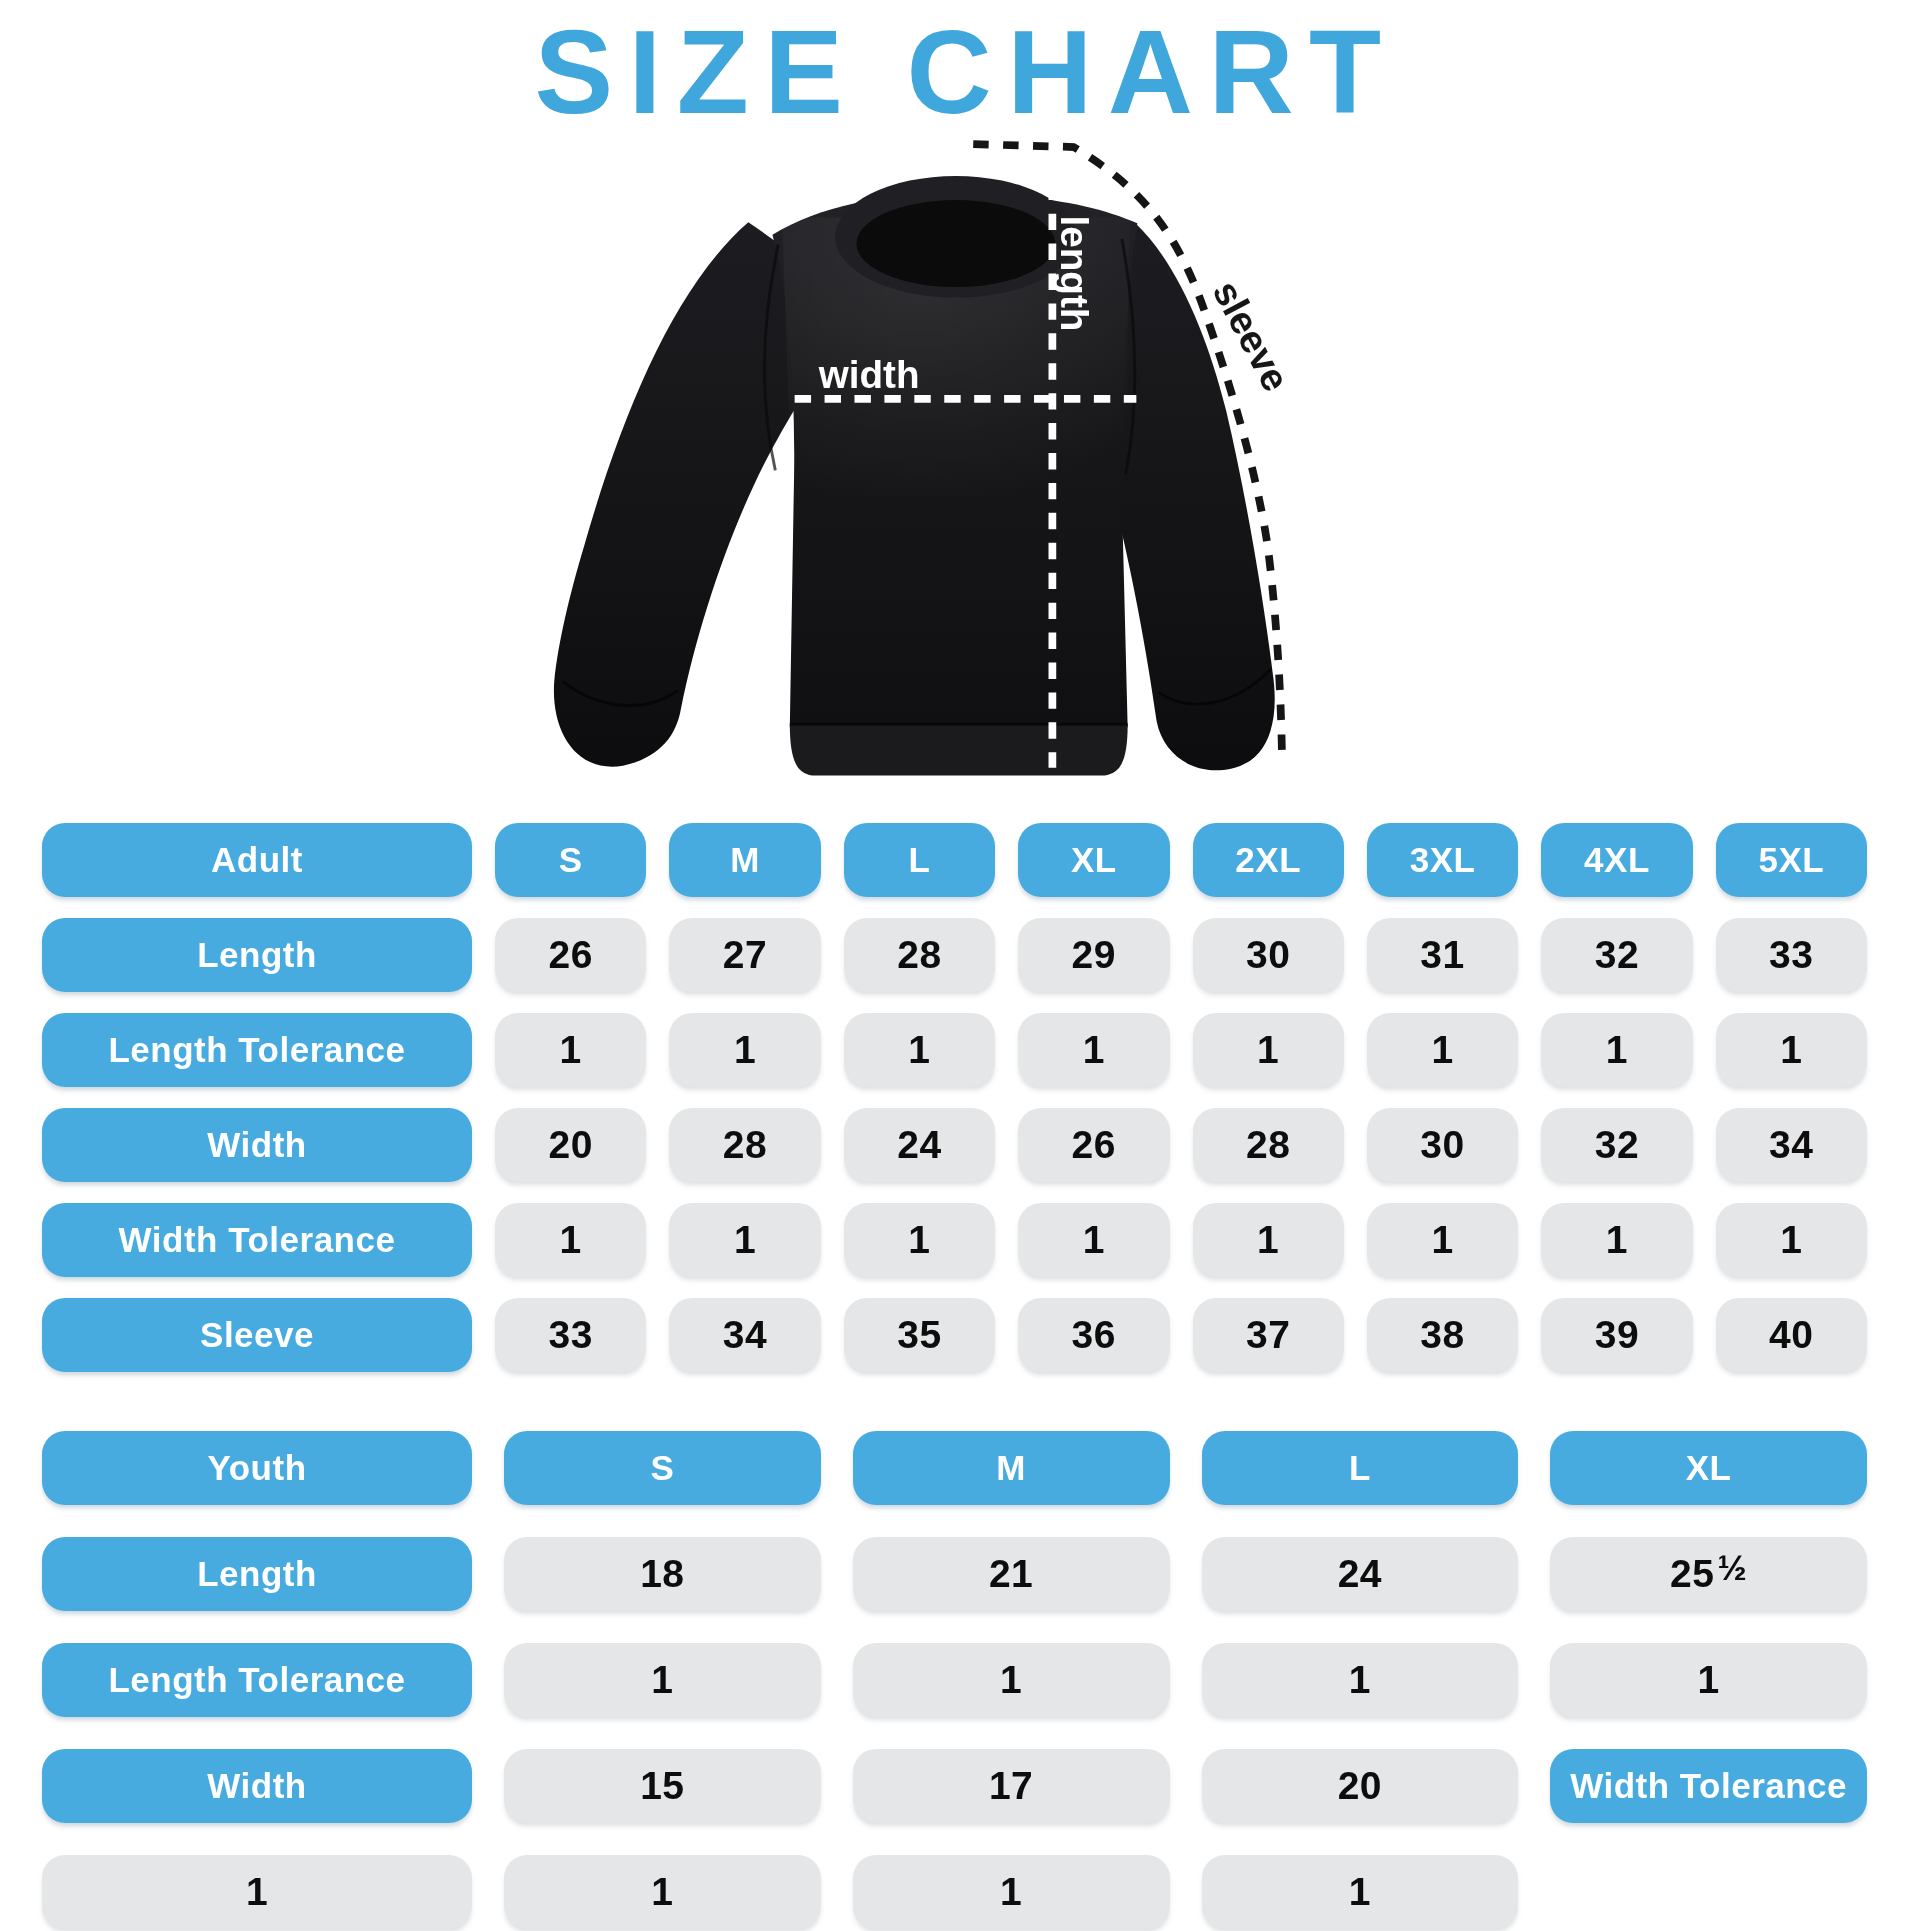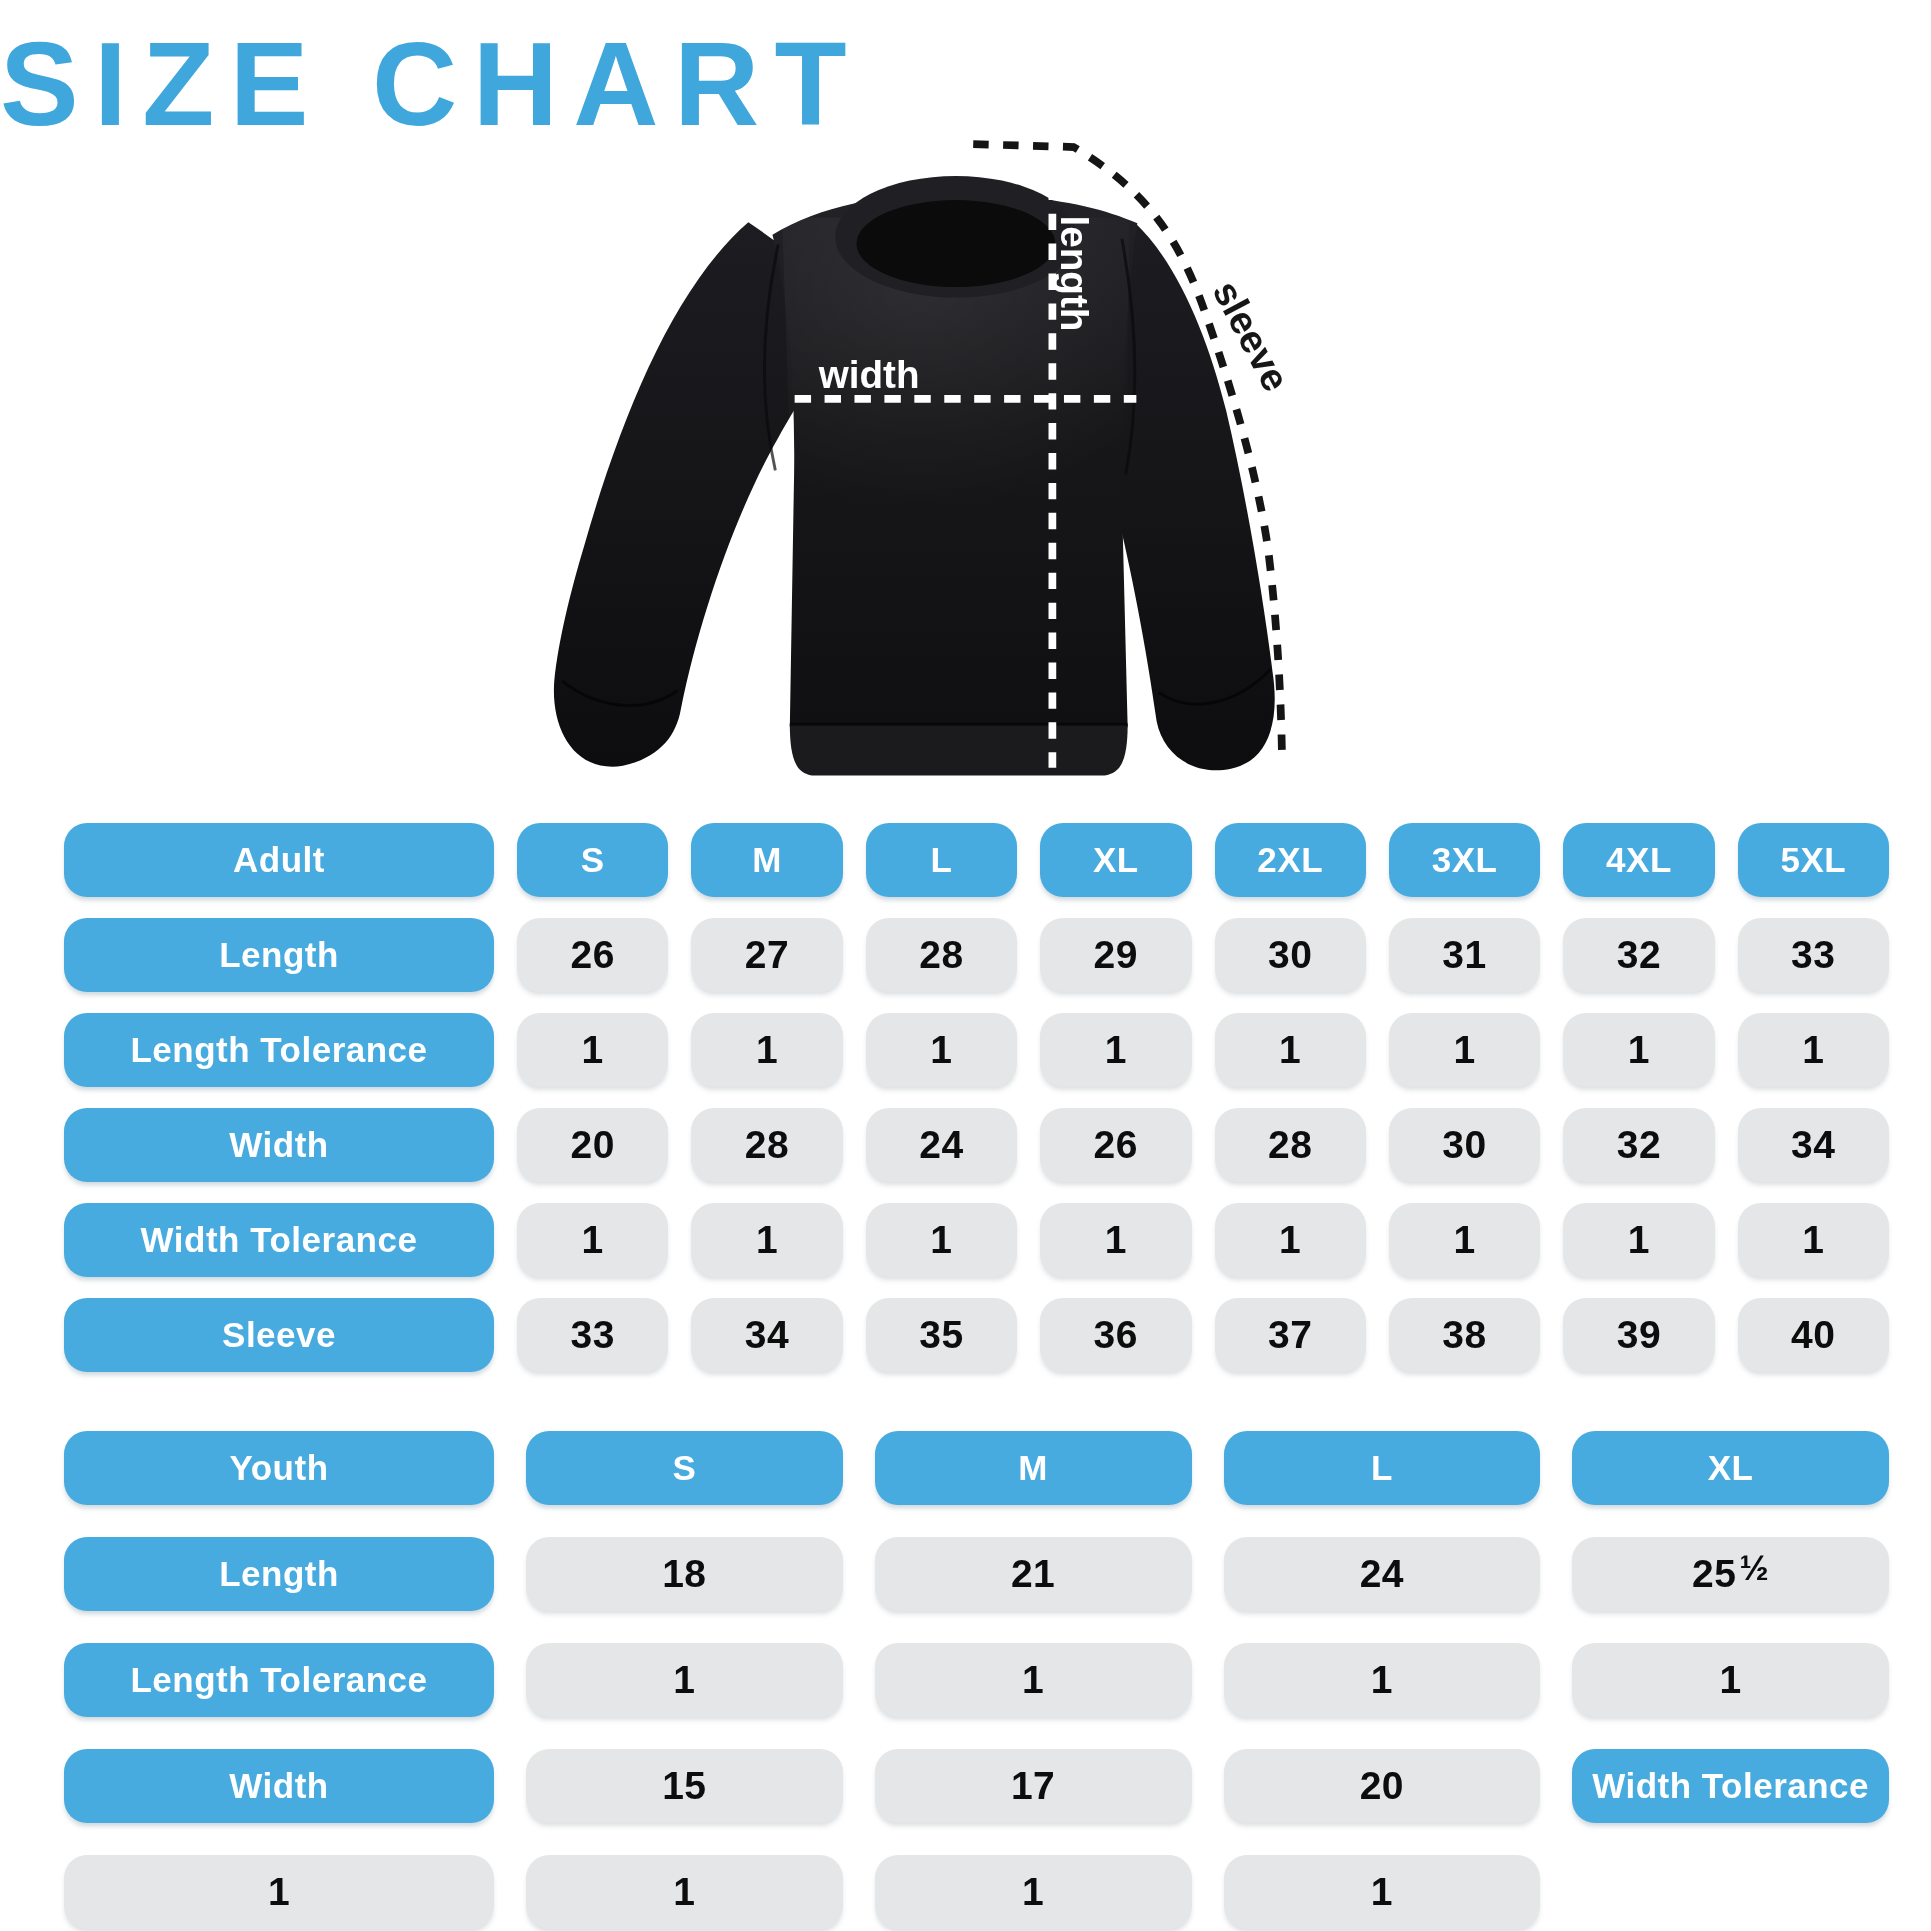--- a/index.html
+++ b/index.html
@@ -1,29 +1,29 @@
 <!DOCTYPE html>
 <html style="--title-blue: #3FA7DC; --pill-blue: #47ABE0; --cell-gray: #E4E6E7; --value-text: #0D0D0D; --garment-black: #141416;"><head>
 <meta charset="utf-8">
 <style>
   html,body{margin:0;padding:0;}
   body{width:1931px;height:1931px;background:#ffffff;overflow:hidden;
        font-family:"Liberation Sans","DejaVu Sans",sans-serif;}
   .page{position:relative;width:1931px;height:1931px;}
 
-  .title{position:absolute;top:16px;left:0;width:1931px;margin:0;
+  .title{position:absolute;top:4px;left:0;width:1931px;margin:0;text-align:center;
          font-size:118px;font-weight:bold;letter-spacing:15.4px;color:var(--title-blue);}
 
   .diagram{position:absolute;left:531px;top:92px;width:869px;height:695px;}
 
   .svg-label{font-family:"Liberation Sans","DejaVu Sans",sans-serif;
              font-weight:bold;font-size:40px;fill:#ffffff;}
   .svg-label.dark{fill:#161616;}
 
-  .grid{position:absolute;left:64px;width:1825px;display:grid;
+  .grid{position:absolute;left:42px;width:1825px;display:grid;
         column-gap:23px;row-gap:21px;}
   .grid.adult{top:823px;grid-template-columns:430px repeat(8,1fr);}
   .grid.youth{top:1431px;grid-template-columns:430px repeat(4,1fr);gap:32px;}
 
   .pill{height:74px;border-radius:23px;display:flex;align-items:center;
         justify-content:center;font-weight:bold;letter-spacing:0.5px;}
   .pill.blue{background:var(--pill-blue);color:#ffffff;font-size:35px;
              box-shadow:0 4.8px 5.8px -1.9px rgba(125,150,165,.38);}
   .pill.gray{background:var(--cell-gray);color:var(--value-text);font-size:39px;
              box-shadow:0 4.8px 5.8px -1.9px rgba(140,150,160,.30);text-align:center;}

